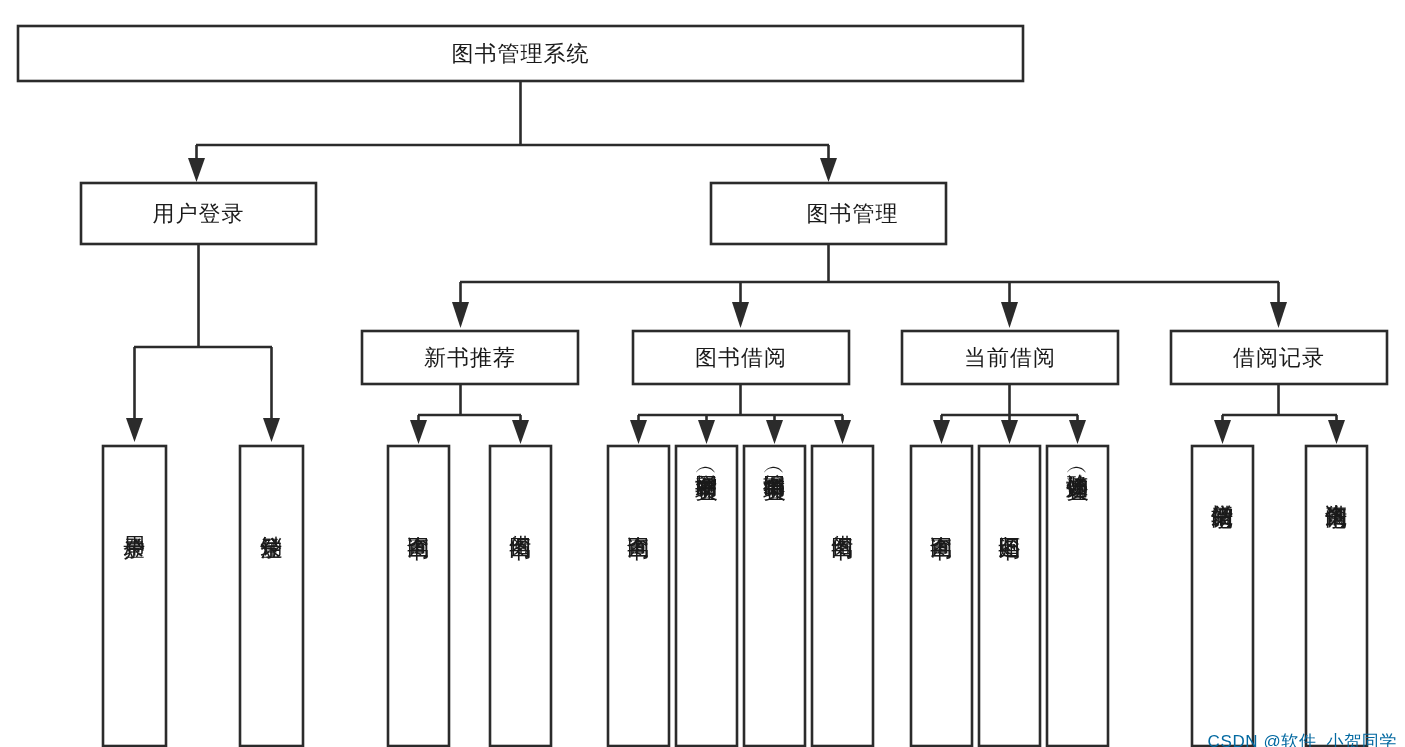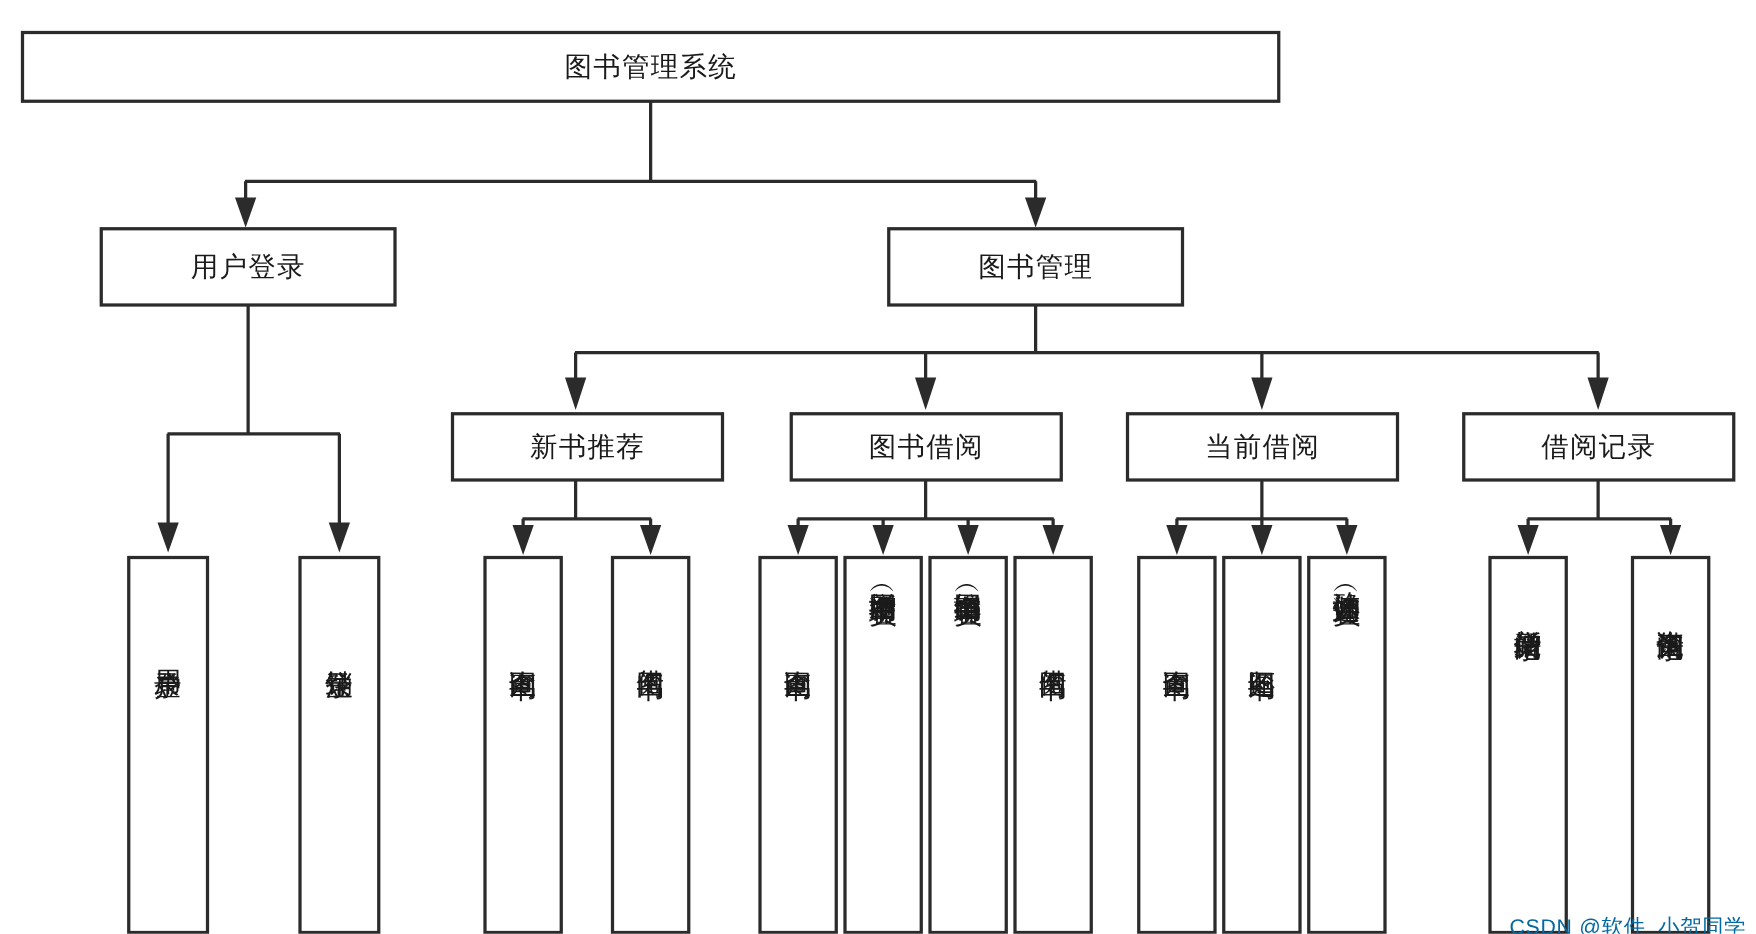--- a/index.html
+++ b/index.html
@@ -179,21 +179,21 @@
     <polygon class="arrow-head" points="1328,408 1345,408 1336.5,432"></polygon>
 
     <rect class="node-box" x="1192" y="434" width="61" height="300"></rect>
     <rect class="node-box" x="1306" y="434" width="61" height="300"></rect>
   </svg>
 
   <div class="hlabel-wrap" style="left:18px; top:14px; width:1005px; height:55px;">图书管理系统</div>
 
   <div class="hlabel-wrap" style="left:81px; top:171px; width:235px; height:61px;">用户登录</div>
 
-  <div class="hlabel-wrap" style="left:711px; top:171px; width:235px; height:61px;">图书管理</div>
+  <div class="hlabel-wrap" style="left:711px; top:171px; width:235px; height:61px;padding-left:24px;">图书管理</div>
 
   <div class="hlabel-wrap" style="left:362px; top:319px; width:216px; height:53px;">新书推荐</div>
 
   <div class="hlabel-wrap" style="left:633px; top:319px; width:216px; height:53px;">图书借阅</div>
 
   <div class="hlabel-wrap" style="left:902px; top:319px; width:216px; height:53px;">当前借阅</div>
 
   <div class="hlabel-wrap" style="left:1171px; top:319px; width:216px; height:53px;">借阅记录</div>
 
   <div class="vlabel-wrap" style="left:103px; top:434px; width:63px; height:300px;">

